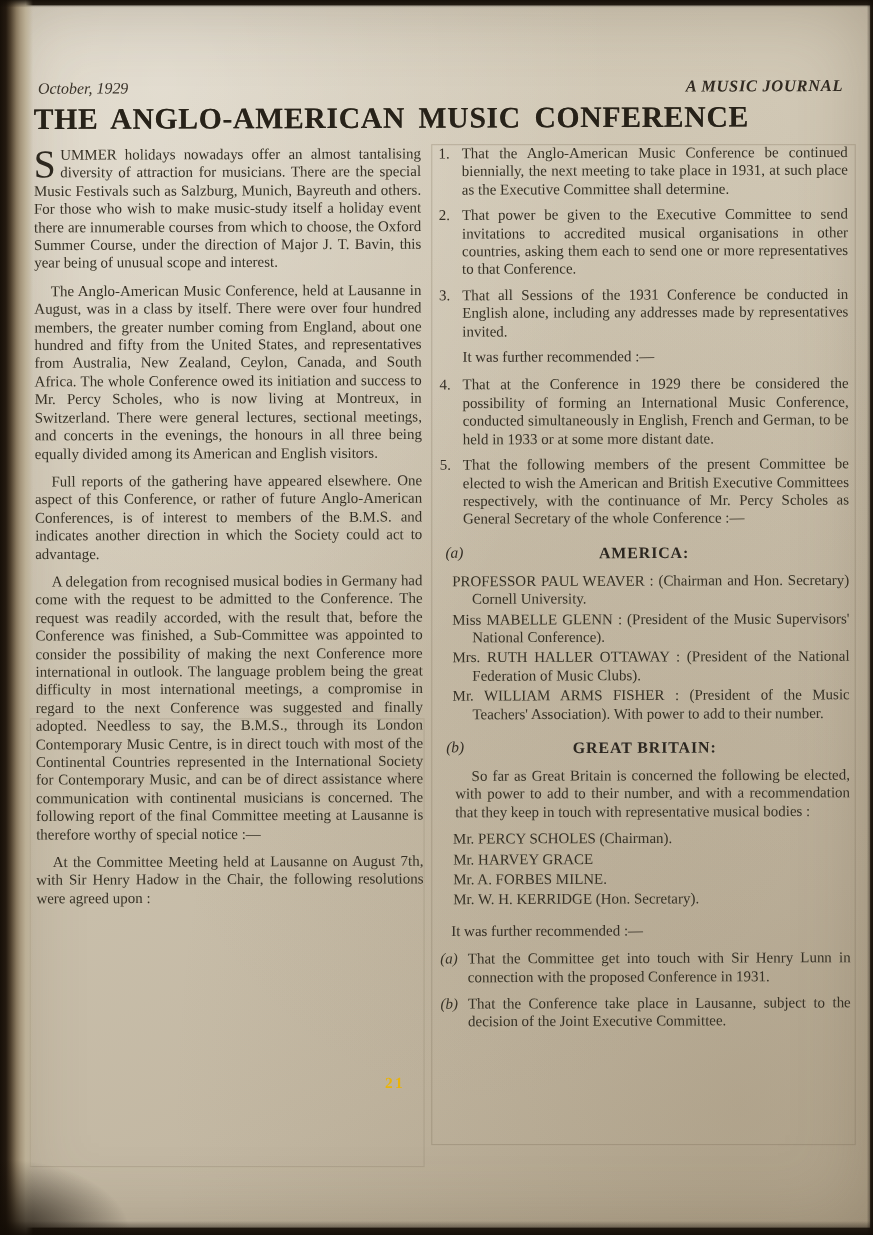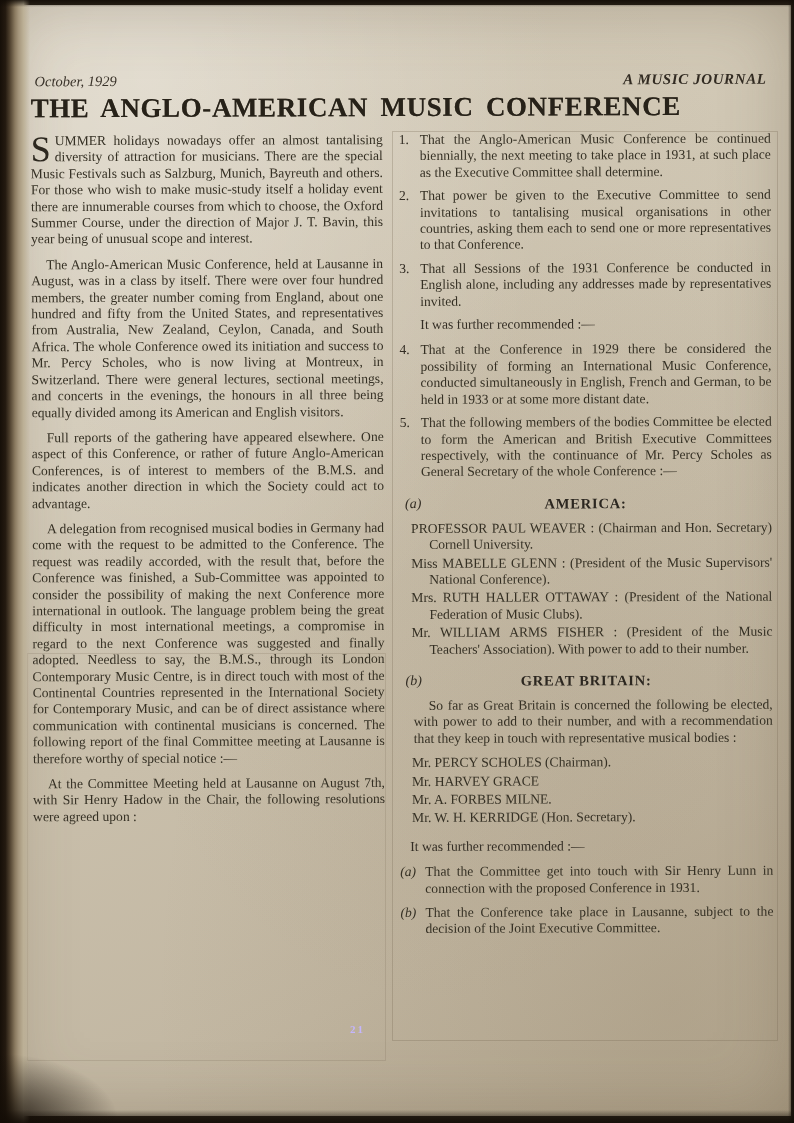--- a/index.html
+++ b/index.html
@@ -65,21 +65,21 @@
   .sec-head{position:relative;margin:15px 0 7px 0;height:18px;}
   .sec-label{position:absolute;left:6px;top:0;font-style:italic;font-size:14px;}
   .sec-title{text-align:center;font-weight:bold;font-size:14.5px;letter-spacing:0.8px;color:#2c2720;}
   .member{margin-left:12px;padding-left:18px;text-indent:-18px;font-size:13.6px;line-height:16.4px;text-align:justify;margin-bottom:2px;color:#353024;}
   .gb-intro{margin-left:14px;text-indent:15px;font-size:13.6px;line-height:16.4px;text-align:justify;margin-bottom:8px;color:#353024;}
   .gb-member{margin-left:12px;font-size:13.6px;line-height:16.4px;margin-bottom:2px;color:#353024;}
   .final-note{font-size:13.6px;line-height:16.4px;margin:12px 0 9px 10px;}
   .fin{position:relative;padding-left:25px;margin-bottom:8px;font-size:13.6px;line-height:16.4px;text-align:justify;color:#353024;}
   .fin .lbl{position:absolute;left:0;top:0;font-style:italic;}
 
-  .pageno{position:absolute;left:350px;top:1023px;z-index:2;font-size:11px;letter-spacing:2px;color:#c4b5fd;font-weight:bold;}
+  .pageno{position:absolute;left:350px;top:978px;z-index:2;font-size:14px;letter-spacing:2px;color:#eab308;font-weight:bold;}
 </style>
 </head>
 <body>
 
 <div class="photo">
   <div class="paper"></div>
   <div class="ghost-right"></div>
   <div class="ghost-left"></div>
   <div class="edge-left"></div>
   <div class="edge-top"></div>
@@ -104,34 +104,34 @@
         <p class="bt">At the Committee Meeting held at Lausanne on August 7th, with Sir Henry Hadow in the Chair, the following resolutions were agreed upon :</p>
       </div>
 
       <div class="col-r">
         <div class="res">
           <span class="num">1.</span>
           <span class="txt">That the Anglo-American Music Conference be continued biennially, the next meeting to take place in 1931, at such place as the Executive Committee shall determine.</span>
         </div>
         <div class="res">
           <span class="num">2.</span>
-          <span class="txt">That power be given to the Executive Committee to send invitations to tantalising musical organisations in other countries, asking them each to send one or more representatives to that Conference.</span>
+          <span class="txt">That power be given to the Executive Committee to send invitations to accredited musical organisations in other countries, asking them each to send one or more representatives to that Conference.</span>
         </div>
         <div class="res">
           <span class="num">3.</span>
           <span class="txt">That all Sessions of the 1931 Conference be conducted in English alone, including any addresses made by representatives invited.</span>
         </div>
         <div class="interim">It was further recommended :—</div>
         <div class="res">
           <span class="num">4.</span>
           <span class="txt">That at the Conference in 1929 there be considered the possibility of forming an International Music Conference, conducted simultaneously in English, French and German, to be held in 1933 or at some more distant date.</span>
         </div>
         <div class="res">
           <span class="num">5.</span>
-          <span class="txt">That the following members of the bodies Committee be elected to form the American and British Executive Committees respectively, with the continuance of Mr. Percy Scholes as General Secretary of the whole Conference :—</span>
+          <span class="txt">That the following members of the present Committee be elected to wish the American and British Executive Committees respectively, with the continuance of Mr. Percy Scholes as General Secretary of the whole Conference :—</span>
         </div>
 
         <div class="sec-head">
           <span class="sec-label">(a)</span>
           <div class="sec-title">AMERICA:</div>
         </div>
         <div class="member">PROFESSOR PAUL WEAVER : (Chairman and Hon. Secretary) Cornell University.</div>
         <div class="member">Miss MABELLE GLENN : (President of the Music Supervisors' National Conference).</div>
         <div class="member">Mrs. RUTH HALLER OTTAWAY : (President of the National Federation of Music Clubs).</div>
         <div class="member">Mr. WILLIAM ARMS FISHER : (President of the Music Teachers' Association). With power to add to their number.</div>

